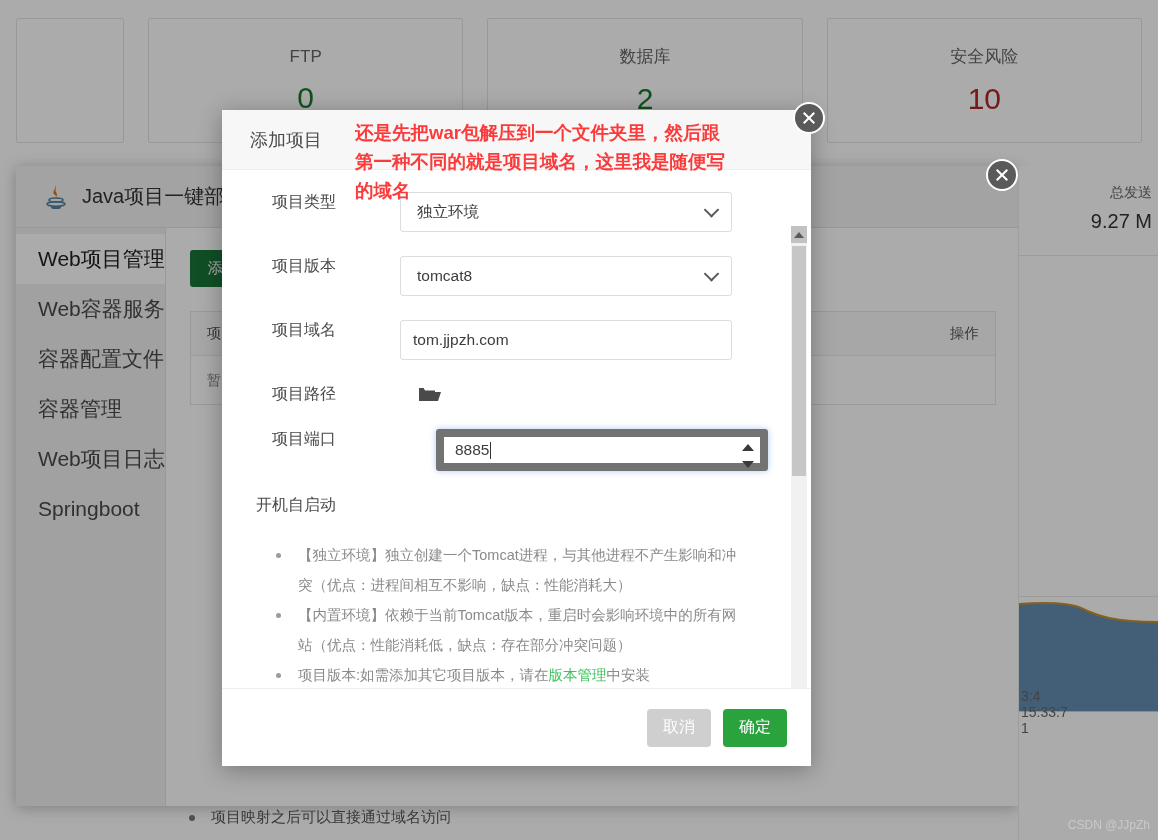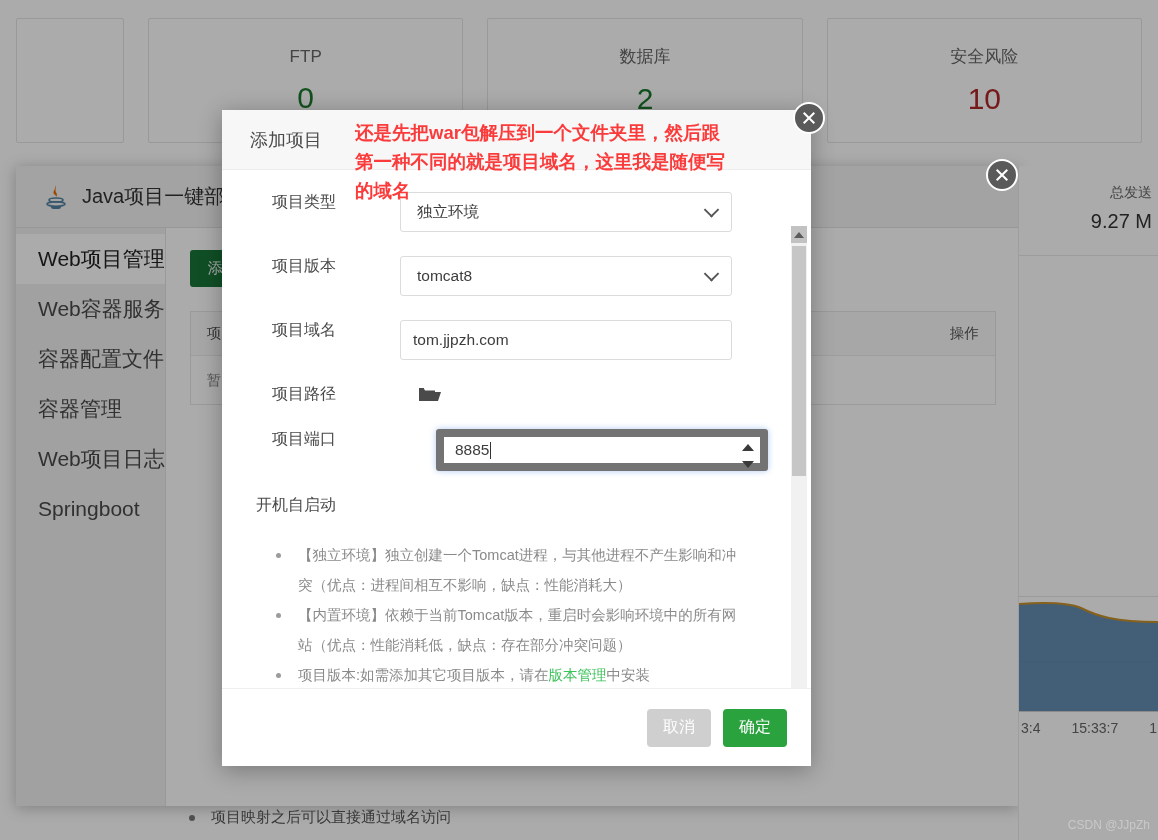--- a/index.html
+++ b/index.html
@@ -130,20 +130,21 @@
   .mon-value { text-align: right; padding: 8px 6px 0 0; font-size: 20px; color:#333; white-space: nowrap;}
   .mon-divider { margin-top: 22px; border-top: 1px solid #e9e9e9; }
   .chart-box { position: absolute; left: 0; top: 390px; width: 140px; height: 180px; overflow: hidden; }
   .chart-axis { position:absolute; bottom: 24px; left:0; width:140px; border-bottom:1px solid #cfcfcf;}
   .chart-grid1 { position:absolute; top: 40px; left:0; width:140px; border-bottom:1px solid #e6e6e6;}
   .chart-grid2 { position:absolute; top: 105px; left:0; width:140px; border-bottom:1px solid #e6e6e6;}
   .chart-ticks {
     position:absolute; bottom: 0px; left: 0; width: 140px;
     display:flex; justify-content: space-between; font-size: 14px; color:#666;
     padding: 0 2px;
+    flex-direction: column;
   }
   .watermark {
     position: absolute; right: 8px; bottom: 8px;
     font-size: 12px; color: #c9c9c9; z-index: 60;
   }
 
   
   .close-circle {
     position: absolute;
     width: 32px; height: 32px;

